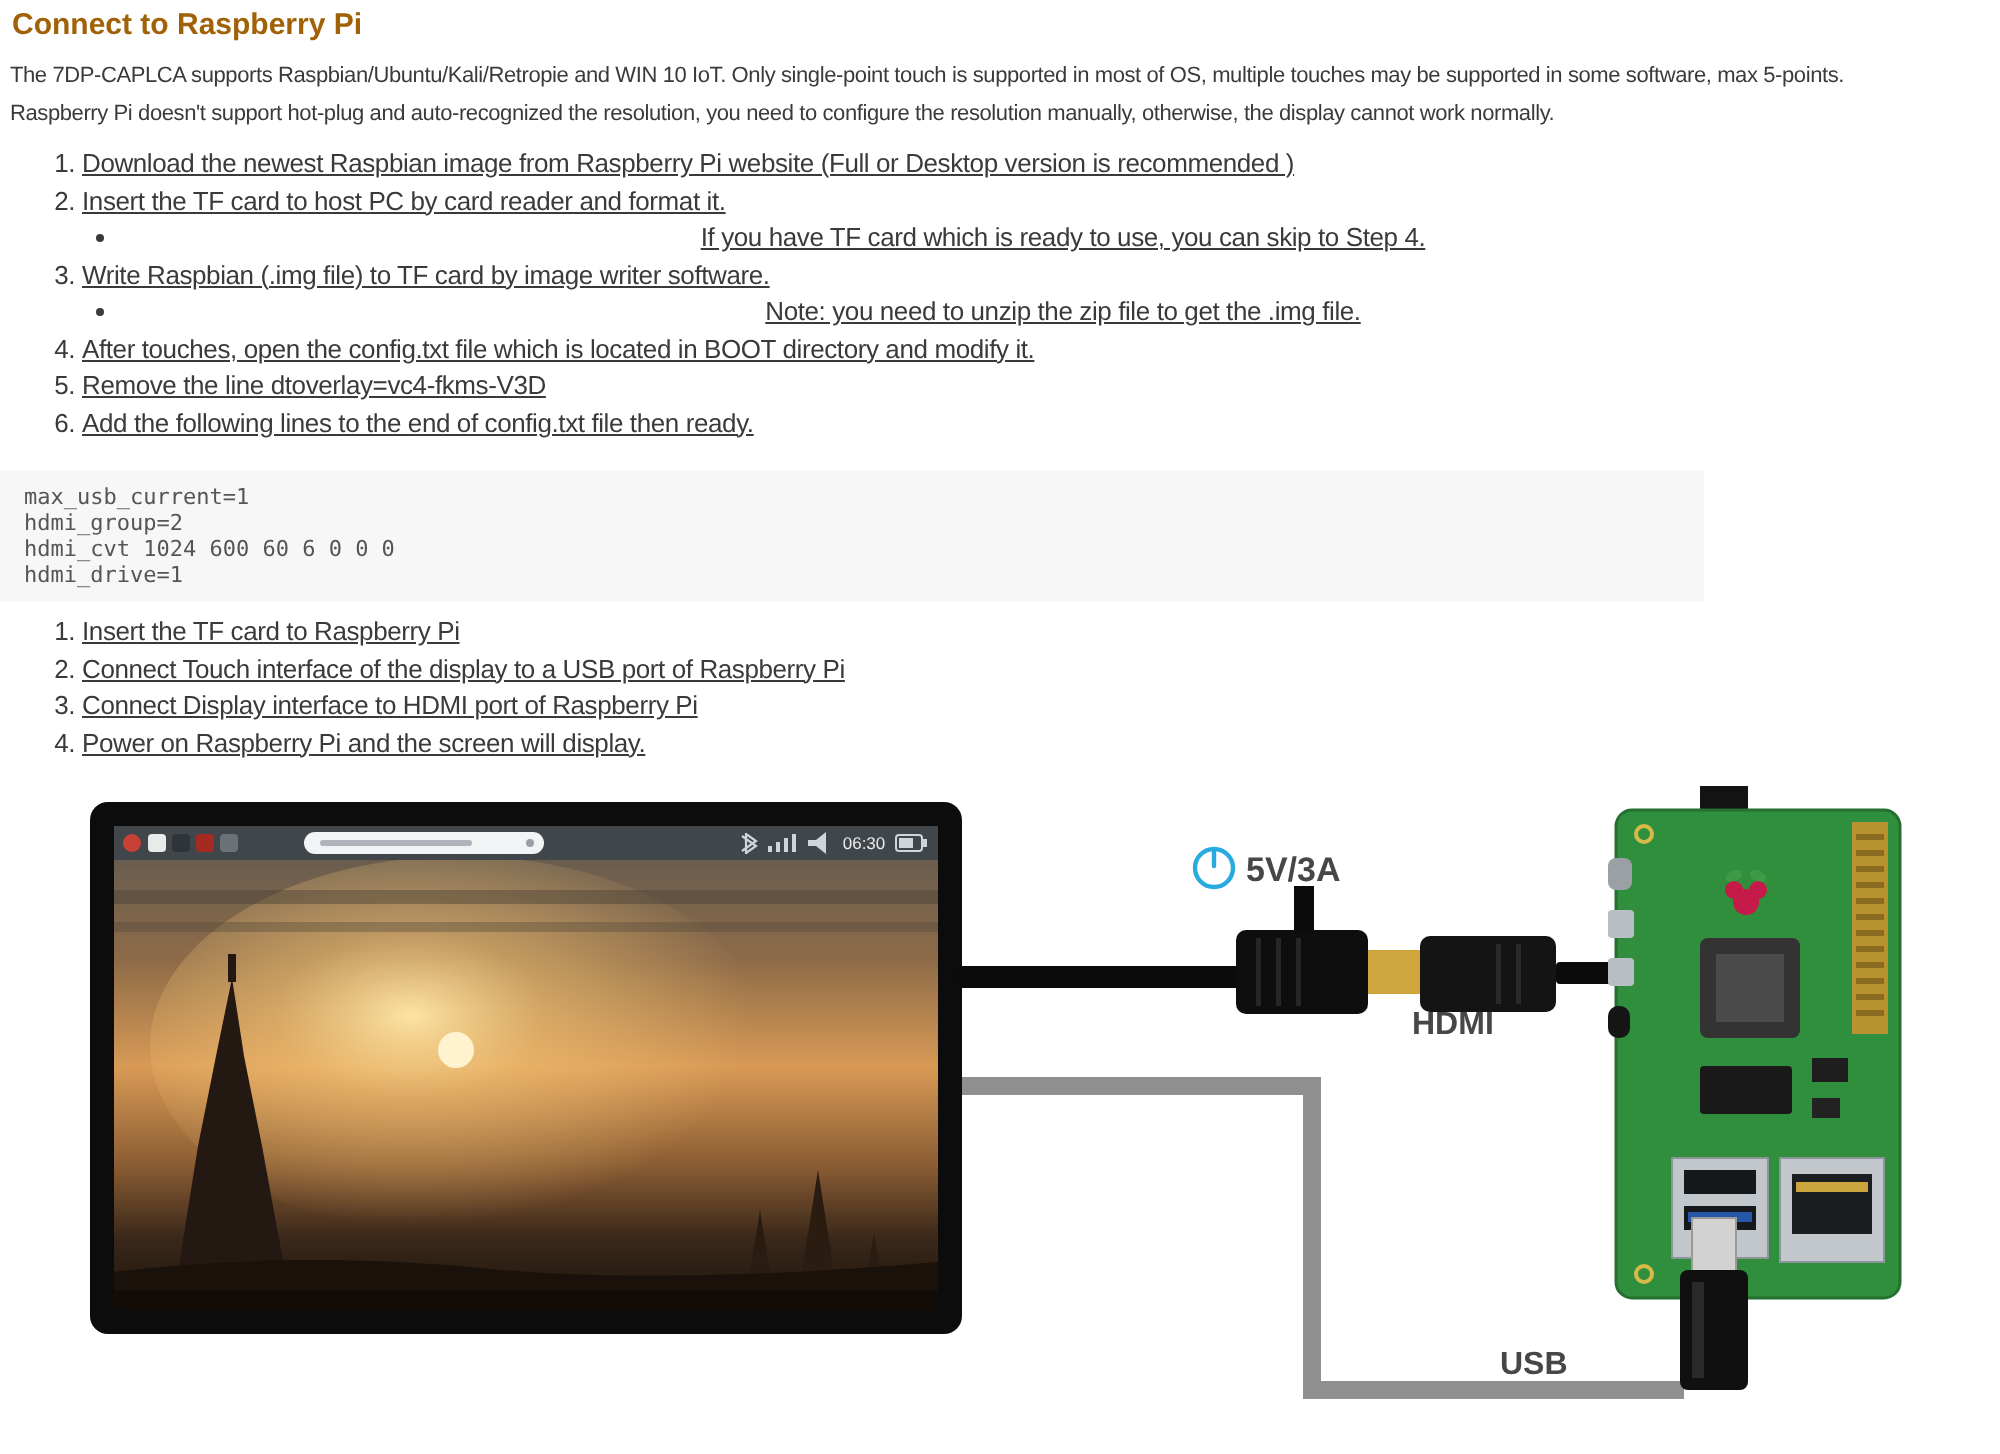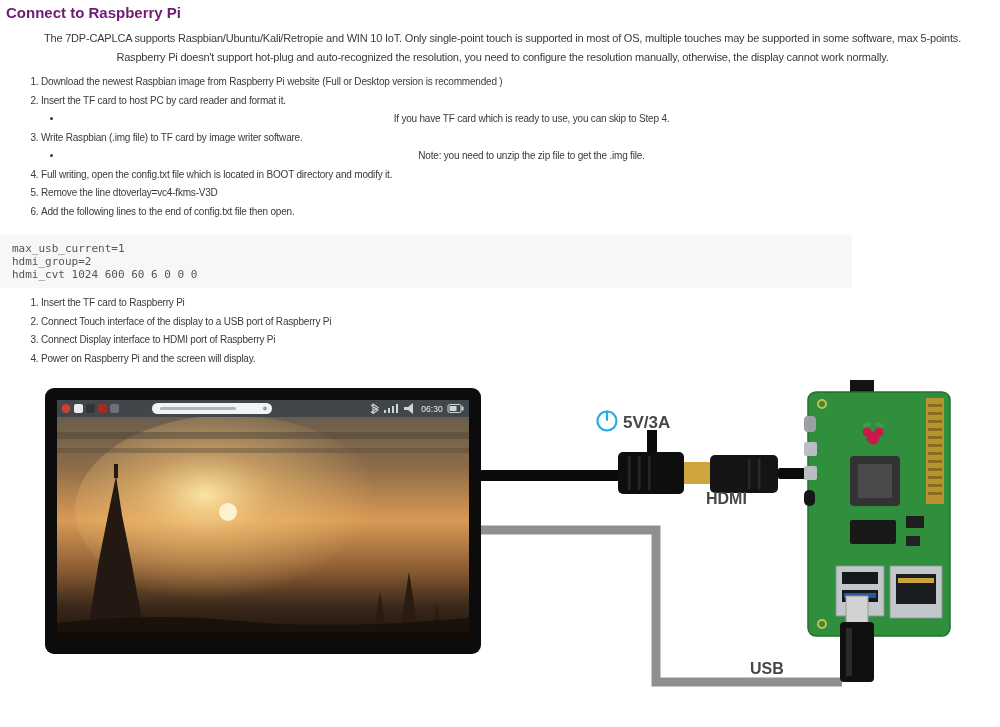--- a/index.html
+++ b/index.html
@@ -5,30 +5,30 @@
   * { box-sizing: border-box; margin: 0; padding: 0; }
   html, body {
     width: 1000px; height: 727px;
     background: #ffffff;
     font-family: "Liberation Sans", sans-serif;
     color: #3c3c3c;
     overflow: hidden;
   }
   .page { padding: 3px 0 0 5px; }
   h1.doc-title {
-    font-size: 15px; font-weight: bold; color: #701a75;
+    font-size: 15px; font-weight: bold; color: #a16207;
     margin: 1px 0 8px 1px;
   }
   .intro p {
     font-size: 11px; letter-spacing: -0.2px;
-    line-height: 19px; white-space: nowrap; color: #3a3a3a; text-align: center;
+    line-height: 19px; white-space: nowrap; color: #3a3a3a;
   }
   ol.steps {
     margin: 6px 0 0 0; padding-left: 36px;
-    font-size: 10px; letter-spacing: -0.2px; color: #3a3a3a;
+    font-size: 13px; letter-spacing: -0.2px; color: #3a3a3a; text-decoration: underline;
   }
   ol.steps > li { line-height: 18.5px; }
   ul.substep { list-style: disc; padding-left: 22px; text-align: center; }
   ul.substep > li { line-height: 18.5px; }
   .codeblock {
     margin-top: 14px; margin-left: -5px; width: 852px;
     background: #f7f7f7; padding: 7px 12px;
     font-family: "DejaVu Sans Mono", monospace;
     font-size: 11px; line-height: 13px; color: #555;
   }
@@ -57,29 +57,30 @@
     <li><span>Insert the TF card to host PC by card reader and format it.</span>
       <ul class="substep">
         <li><span>If you have TF card which is ready to use, you can skip to Step 4.</span></li>
       </ul>
     </li>
     <li><span>Write Raspbian (.img file) to TF card by image writer software.</span>
       <ul class="substep">
         <li><span>Note: you need to unzip the zip file to get the .img file.</span></li>
       </ul>
     </li>
-    <li><span>Full writing, open the config.txt file which is located in BOOT directory and modify it.</span></li>
+    <li><span>After touches, open the config.txt file which is located in BOOT directory and modify it.</span></li>
     <li><span>Remove the line dtoverlay=vc4-fkms-V3D</span></li>
-    <li><span>Add the following lines to the end of config.txt file then open.</span></li>
+    <li><span>Add the following lines to the end of config.txt file then ready.</span></li>
   </ol>
 
   <div class="codeblock">
     <div>max_usb_current=1</div>
     <div>hdmi_group=2</div>
     <div>hdmi_cvt 1024 600 60 6 0 0 0</div>
+    <div>hdmi_drive=1</div>
   </div>
 
   <ol class="steps second">
     <li><span>Insert the TF card to Raspberry Pi</span></li>
     <li><span>Connect Touch interface of the display to a USB port of Raspberry Pi</span></li>
     <li><span>Connect Display interface to HDMI port of Raspberry Pi</span></li>
     <li><span>Power on Raspberry Pi and the screen will display.</span></li>
   </ol>
 
   <div class="illustration">

